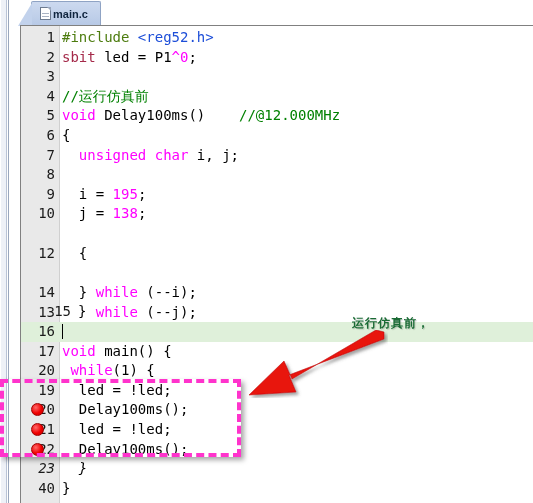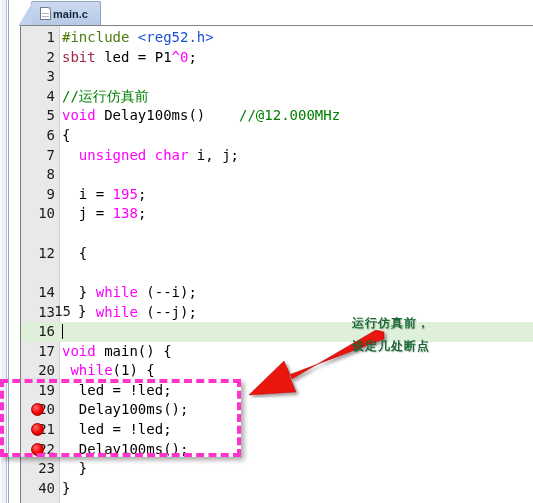--- a/index.html
+++ b/index.html
@@ -259,21 +259,21 @@
         <div class="code-line" style="top: 237.2px; position: absolute; left: 0px; width: 512px; margin-top: 40px;"><span class="lineno">13</span><span class="code-text"><span class="t-plain">    </span><span class="t-kw">while</span><span class="t-plain"> (--j);</span></span></div>
         <div class="code-line" style="top: 256.8px; position: absolute; left: 0px; width: 512px;"><span class="lineno">14</span><span class="code-text"><span class="t-plain">  } </span><span class="t-kw">while</span><span class="t-plain"> (--i);</span></span></div>
         <div class="code-line" style="top: 276.4px; position: absolute; left: 0px; width: 512px; margin-left: 16px;"><span class="lineno">15</span><span class="code-text"><span class="t-plain">}</span></span></div>
         <div class="code-line current" style="top: 296px; position: absolute; left: 0px; width: 512px;"><span class="lineno">16</span><span class="code-text"></span><span class="caret"></span></div>
         <div class="code-line" style="top: 315.6px; position: absolute; left: 0px; width: 512px;"><span class="lineno">17</span><span class="code-text"><span class="t-kw">void</span><span class="t-plain"> main() {</span></span></div>
         <div class="code-line" style="top: 335.2px; position: absolute; left: 0px; width: 512px;"><span class="lineno">20</span><span class="code-text"><span class="t-plain"> </span><span class="t-kw">while</span><span class="t-plain">(1) {</span></span></div>
         <div class="code-line" style="top: 354.8px; position: absolute; left: 0px; width: 512px;"><span class="lineno">19</span><span class="code-text"><span class="t-plain">  led = !led;</span></span></div>
         <div class="code-line" style="top: 374.4px; position: absolute; left: 0px; width: 512px;"><span class="lineno">20</span><span class="code-text"><span class="t-plain">  Delay100ms();</span></span></div>
         <div class="code-line" style="top: 394px; position: absolute; left: 0px; width: 512px;"><span class="lineno">21</span><span class="code-text"><span class="t-plain">  led = !led;</span></span></div>
         <div class="code-line" style="top: 413.6px; position: absolute; left: 0px; width: 512px;"><span class="lineno">22</span><span class="code-text"><span class="t-plain">  Delay100ms();</span></span></div>
-        <div class="code-line" style="top: 433.2px; position: absolute; left: 0px; width: 512px;"><span class="lineno">23</span><span class="code-text"><span class="t-plain">  }</span></span></div>
+        <div class="code-line" style="top: 433.2px; position: absolute; left: 0px; width: 512px; font-style: italic;"><span class="lineno">23</span><span class="code-text"><span class="t-plain">  }</span></span></div>
         <div class="code-line" style="top: 452.8px; position: absolute; left: 0px; width: 512px;"><span class="lineno">40</span><span class="code-text"><span class="t-plain">}</span></span></div>
       </div>
     <div id="bp-layer">
         <div class="bp" style="top: 377.4px;"></div>
         <div class="bp" style="top: 397px;"></div>
         <div class="bp" style="top: 416.6px;"></div>
       </div>
   </div>
 
   <div class="anno-box"></div>
@@ -284,16 +284,15 @@
         <feDropShadow dx="2.5" dy="2.5" stdDeviation="1.6" flood-color="#555555" flood-opacity="0.55"></feDropShadow>
       </filter>
     </defs>
     <g filter="url(#arrowShadow)">
       <polygon points="136,2 128,0 44,49 36,31 1,65 48,62 41,45 136,9" fill="#e8120f" stroke="#c00d0a" stroke-width="0.6"></polygon>
     </g>
   </svg>
 
   <div class="anno-text">
     <div>运行仿真前，</div>
-    <div>设定几处断点</div>
   </div>
 
 </div>
 
 </body></html>

